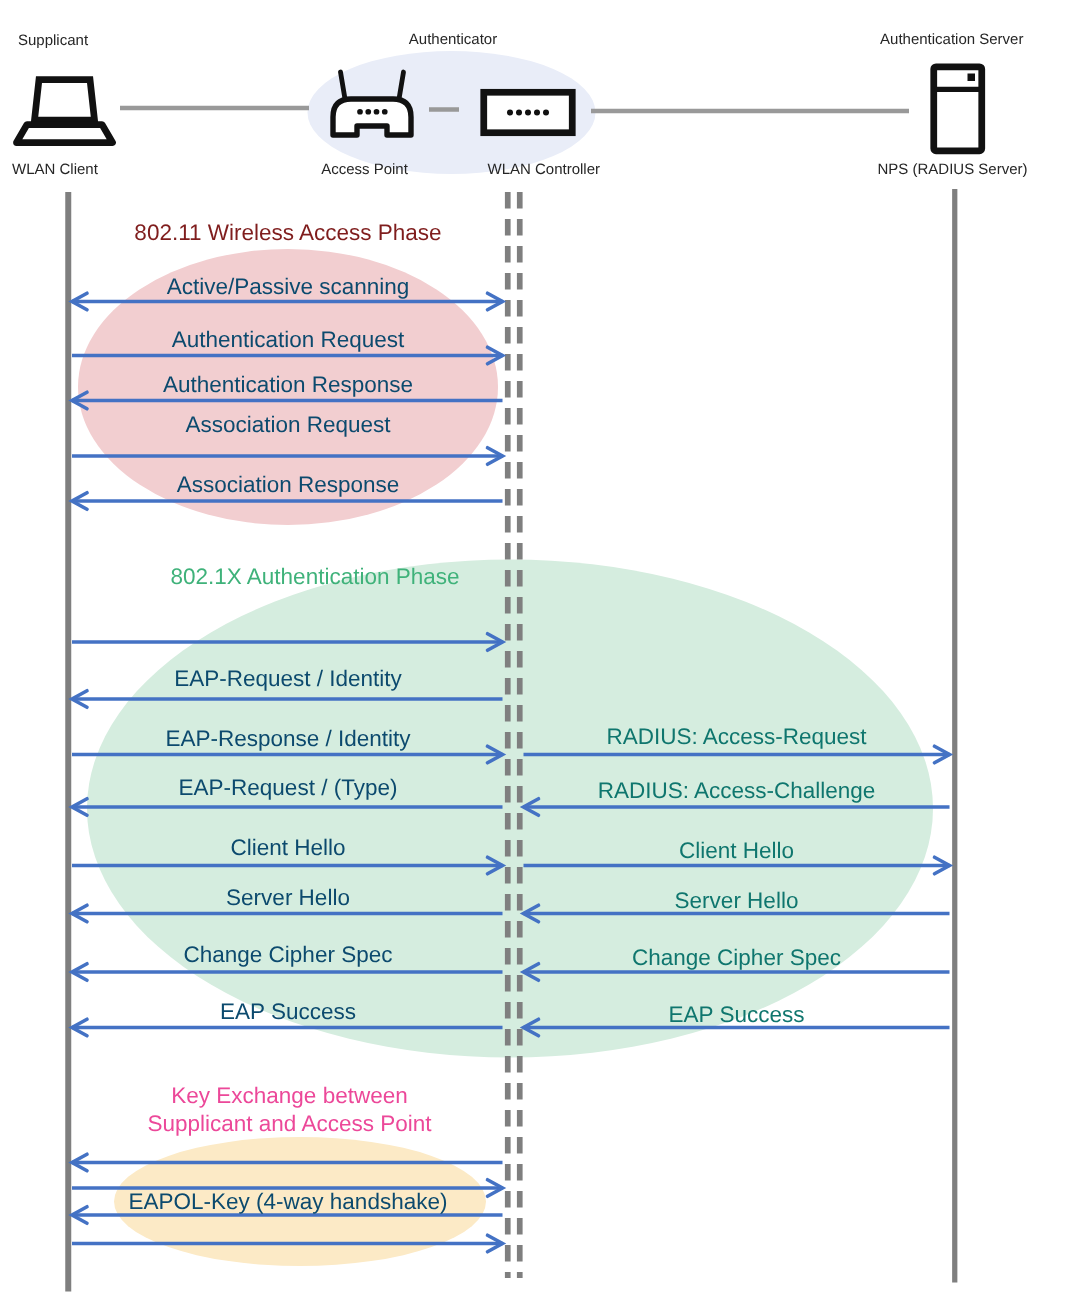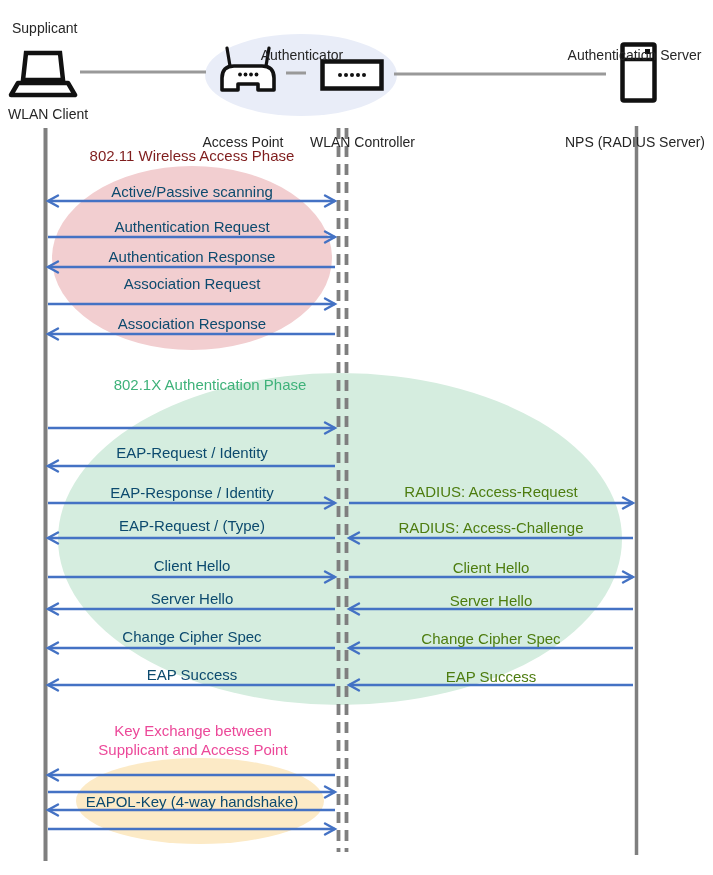--- a/index.html
+++ b/index.html
@@ -1,26 +1,26 @@
 <!DOCTYPE html>
 <html><head>
 <meta charset="utf-8">
 <style>
   html,body { margin:0; padding:0; background:#ffffff; }
   .canvas {
     position:relative; width:713px; height:875px; background:#ffffff;
     font-family:"Liberation Sans", sans-serif; overflow:hidden;
   }
   .layer { position:absolute; left:0; top:0; }
-  .txt { position:absolute; color:#262626; font-size:14px; line-height:18px; white-space:nowrap; }
-  .ctr { text-align:center;margin-top:28px; }
+  .txt { position:absolute; color:#262626; font-size:10px; line-height:18px; white-space:nowrap; }
+  .ctr { text-align:center; }
   .mlabel { position:absolute; left:56px; width:272px; text-align:center;
             font-size:15px; line-height:18px; color:#0c4a6e; white-space:nowrap; }
   .rlabel { position:absolute; left:356px; width:270px; text-align:center;
-            font-size:15px; line-height:18px; color:#4d7c0f; white-space:nowrap; }
+            font-size:15px; line-height:18px; color:#0f766e; white-space:nowrap; }
   .phase-title { position:absolute; text-align:center; font-size:15px; line-height:19px; white-space:nowrap; }
   .phase-red    { color:#7f1d1d; }
   .phase-green  { color:#3FB27A; }
   .phase-orange { color:#ec4899; }
   .icon { position:absolute; }
 </style>
 </head>
 <body>
 
 <div class="canvas">

